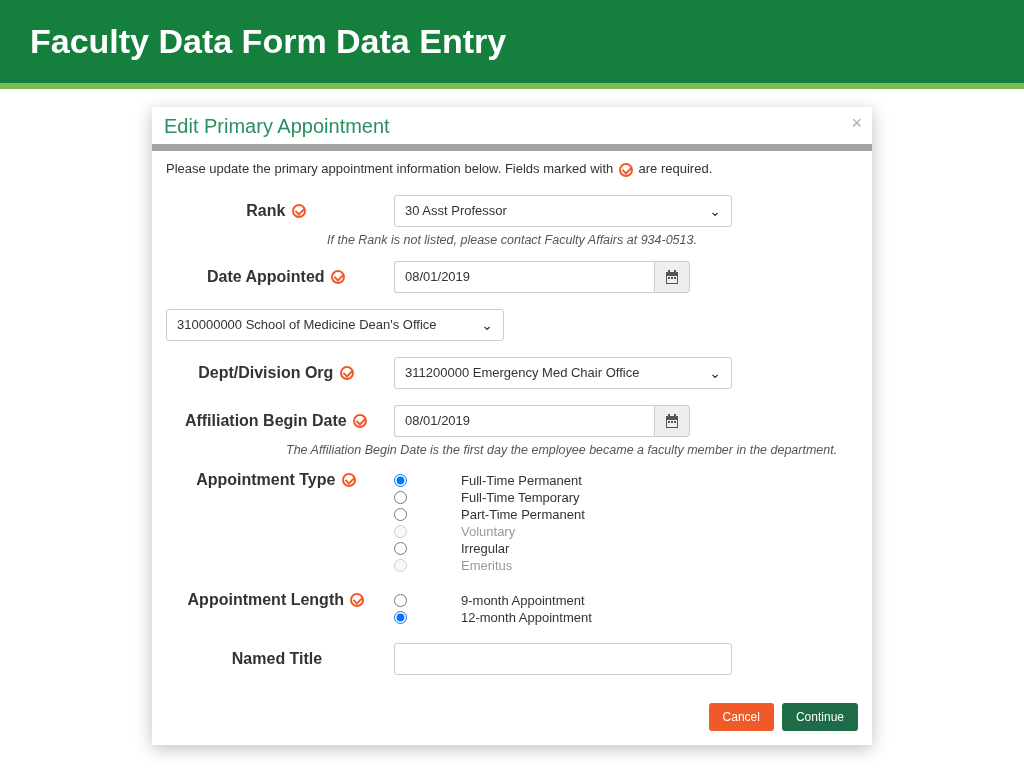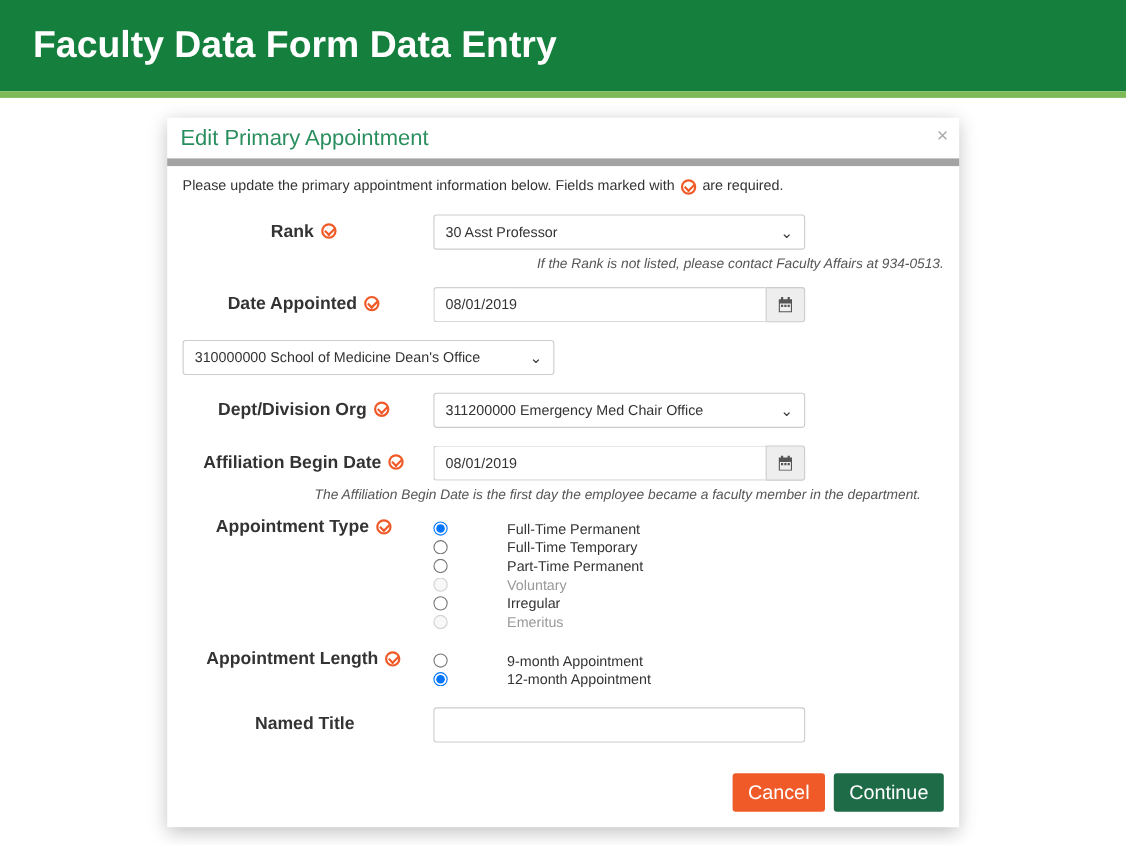--- a/index.html
+++ b/index.html
@@ -20,41 +20,41 @@
 
 .instruct { margin-bottom: 18px; }
 .req-icon { display: inline-block; width: 14px; height: 14px; border: 2px solid #f05a28; border-radius: 50%; position: relative; vertical-align: middle; margin: 0 2px; }
 .req-icon::after { content: ""; position: absolute; width: 4px; height: 7px; border-right: 2px solid #f05a28; border-bottom: 2px solid #f05a28; transform: rotate(45deg); top: 0px; left: 3px; }
 
 .form-row { display: flex; align-items: center; margin-bottom: 10px; }
 .form-row.top { align-items: flex-start; }
 .label-col { width: 228px; text-align: center; font-weight: bold; padding-right: 6px; font-size: 16px; }
 .field-col { flex: 1; }
 
-.helper-text { font-style: italic; color: #555; text-align: right; font-size: 12.5px; margin-top: -4px; margin-bottom: 14px; }
+.helper-text { font-style: italic; color: #555; text-align: center; font-size: 12.5px; margin-top: -4px; margin-bottom: 14px; }
 .helper-text.left { text-align: left; margin-left: 120px; margin-right: 10px; }
 
 .select-field, .text-field { width: 338px; height: 32px; border: 1px solid #ccc; border-radius: 3px; padding: 0 10px; font-size: 13px; display: flex; align-items: center; justify-content: space-between; background: #fff; }
 .select-field .chev { font-size: 14px; color: #333; }
 .text-field input { border: none; outline: none; width: 100%; font-size: 13px; }
 
-.date-group { display: flex; width: 338px; }
+.date-group { display: flex; width: 296px; }
 .date-input { flex: 1; height: 32px; border: 1px solid #ccc; border-right: none; border-radius: 3px 0 0 3px; padding: 0 10px; font-size: 13px; display: flex; align-items: center; }
 .date-btn { width: 36px; height: 32px; border: 1px solid #ccc; border-radius: 0 3px 3px 0; background: #eee; display: flex; align-items: center; justify-content: center; cursor: pointer; }
 
 .cal-icon { width: 14px; height: 14px; position: relative; }
 .cal-icon svg { width: 14px; height: 14px; fill: #555; }
 
 .radio-list { padding-top: 2px; }
 .radio-item { display: flex; align-items: center; font-size: 13px; margin-bottom: 2px; gap: 48px; }
 .radio-item input { margin-right: 6px; }
 .radio-item.disabled { color: #999; }
 
 .modal-footer { display: flex; justify-content: flex-end; gap: 8px; padding: 12px 14px 14px 14px; }
-.btn { padding: 7px 14px; border-radius: 3px; border: none; font-size: 18px; cursor: pointer; color: #fff; }
+.btn { padding: 7px 14px; border-radius: 3px; border: none; font-size: 12px; cursor: pointer; color: #fff; }
 .btn-cancel { background: #f05a28; }
 .btn-continue { background: #1e6b47; }
 
 .gap-lg { margin-bottom: 16px; }
 </style>
 </head>
 <body>
 
 <div class="header-bar">
   <div class="header-title">Faculty Data Form Data Entry</div>

